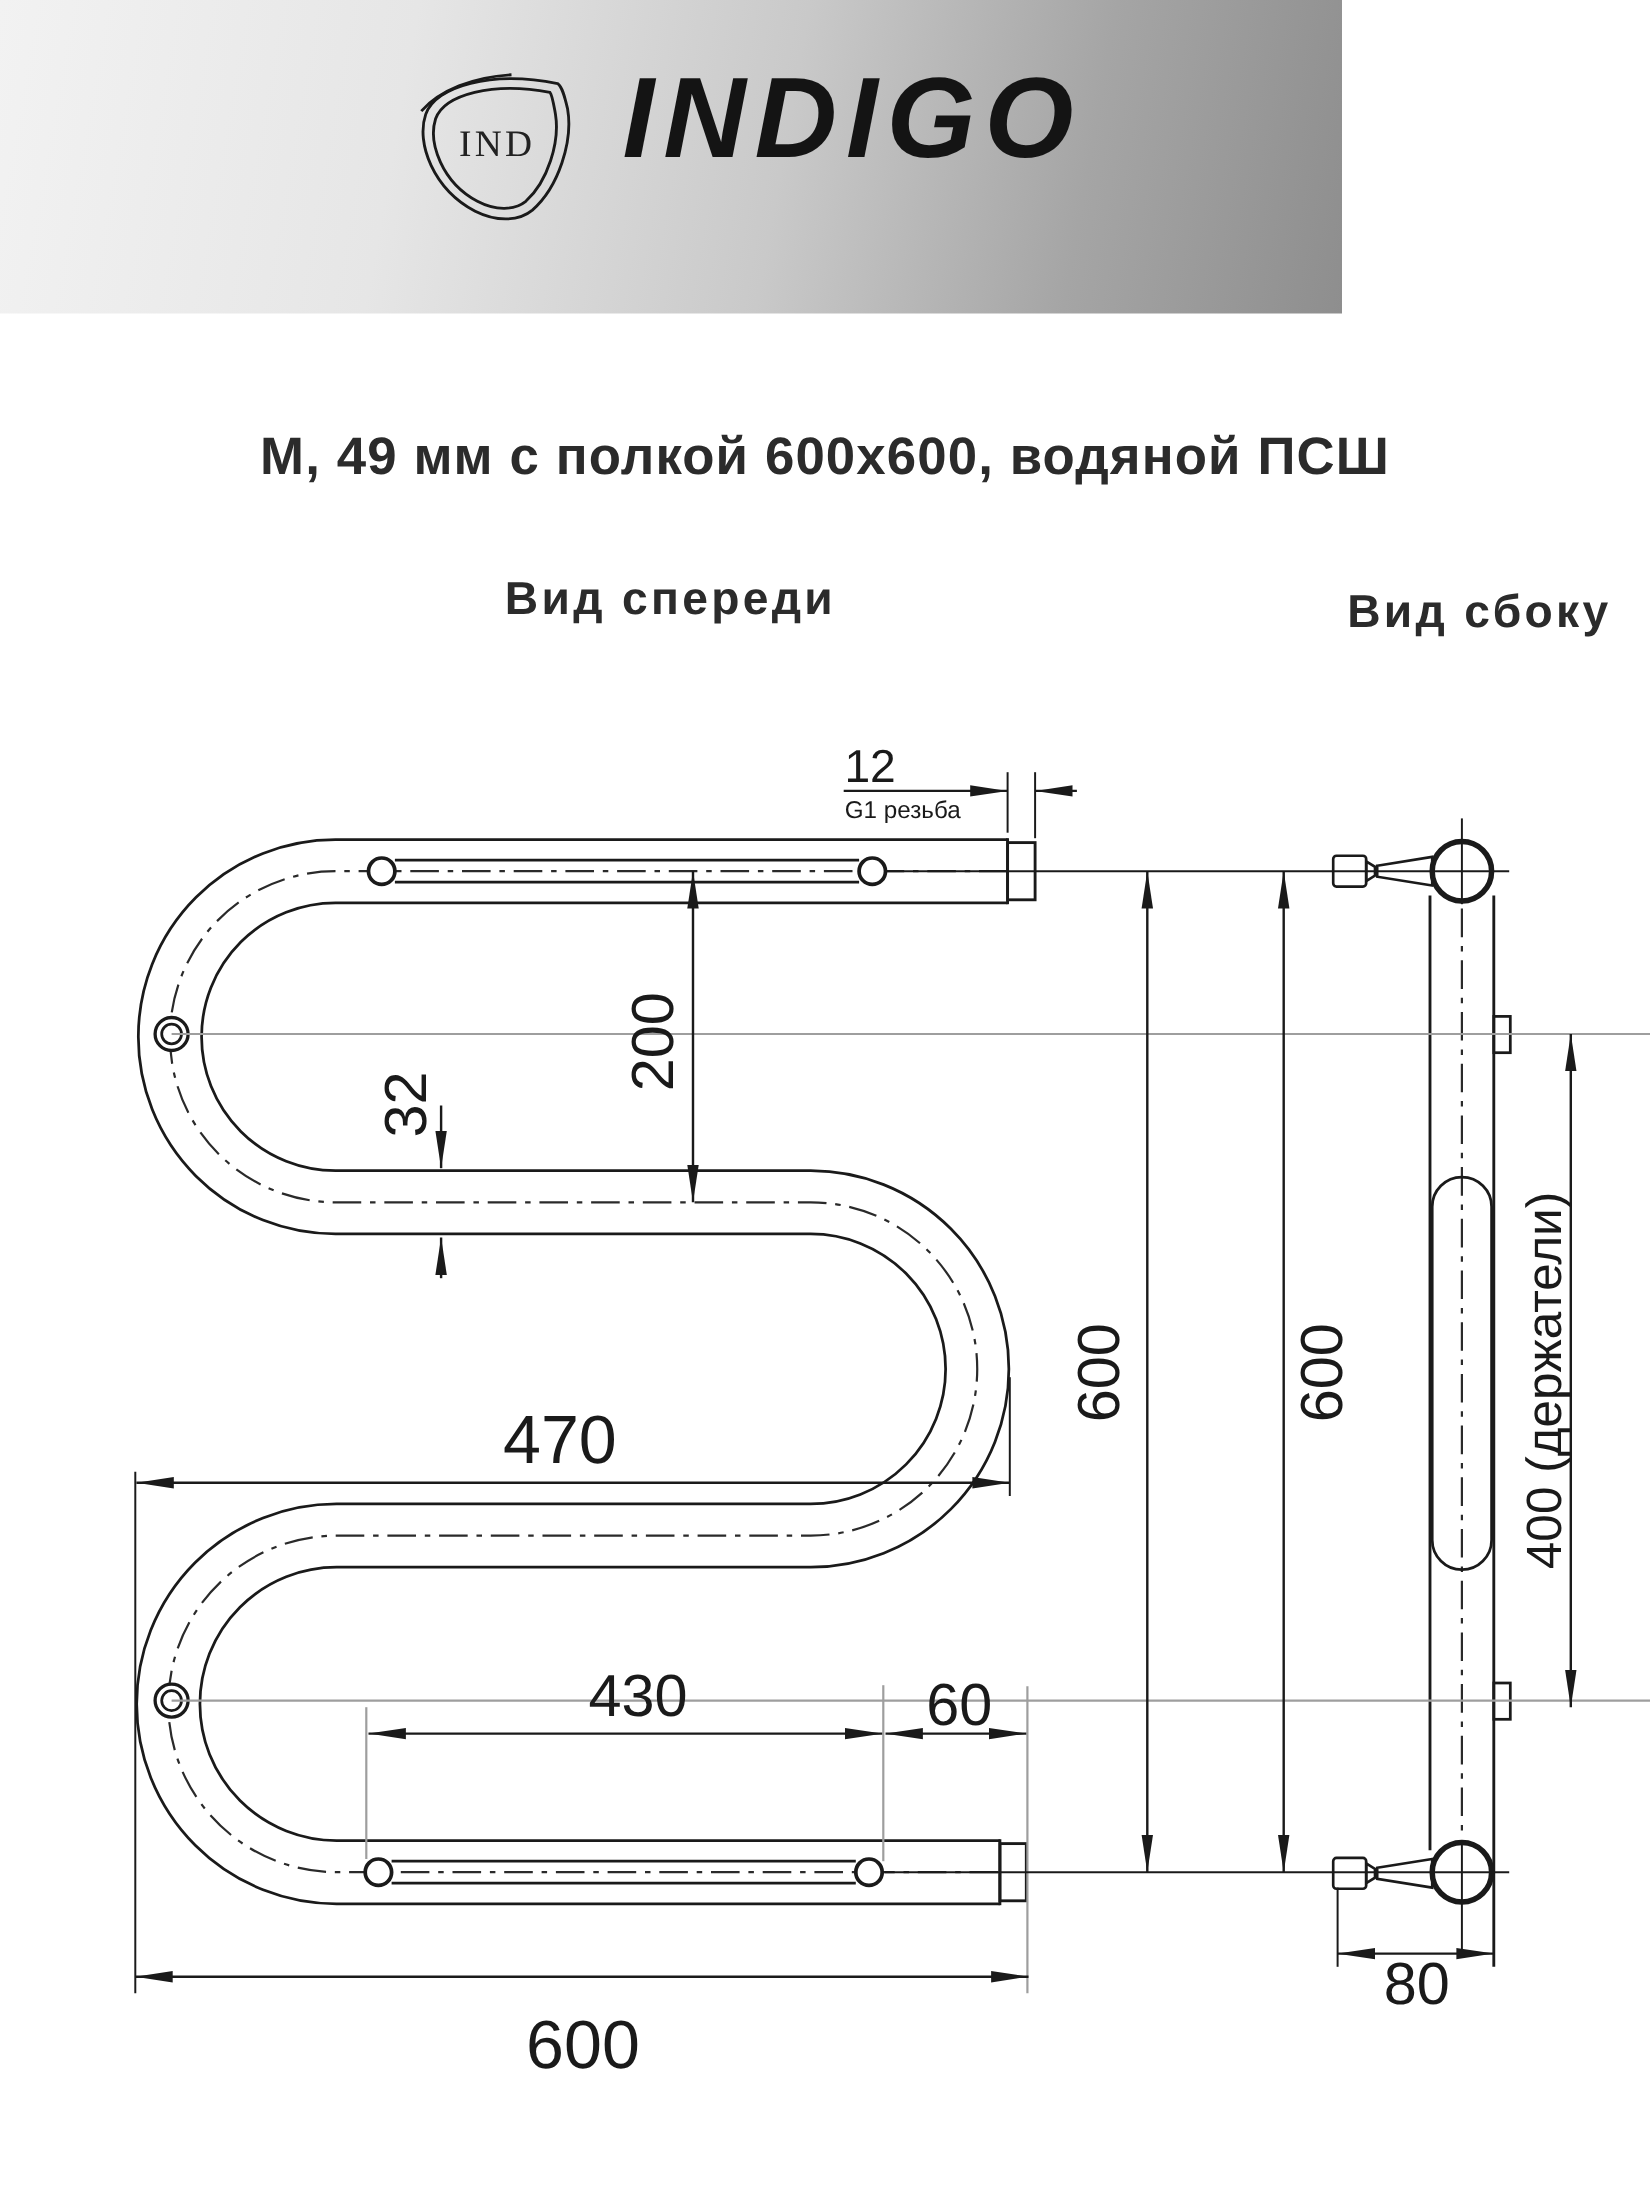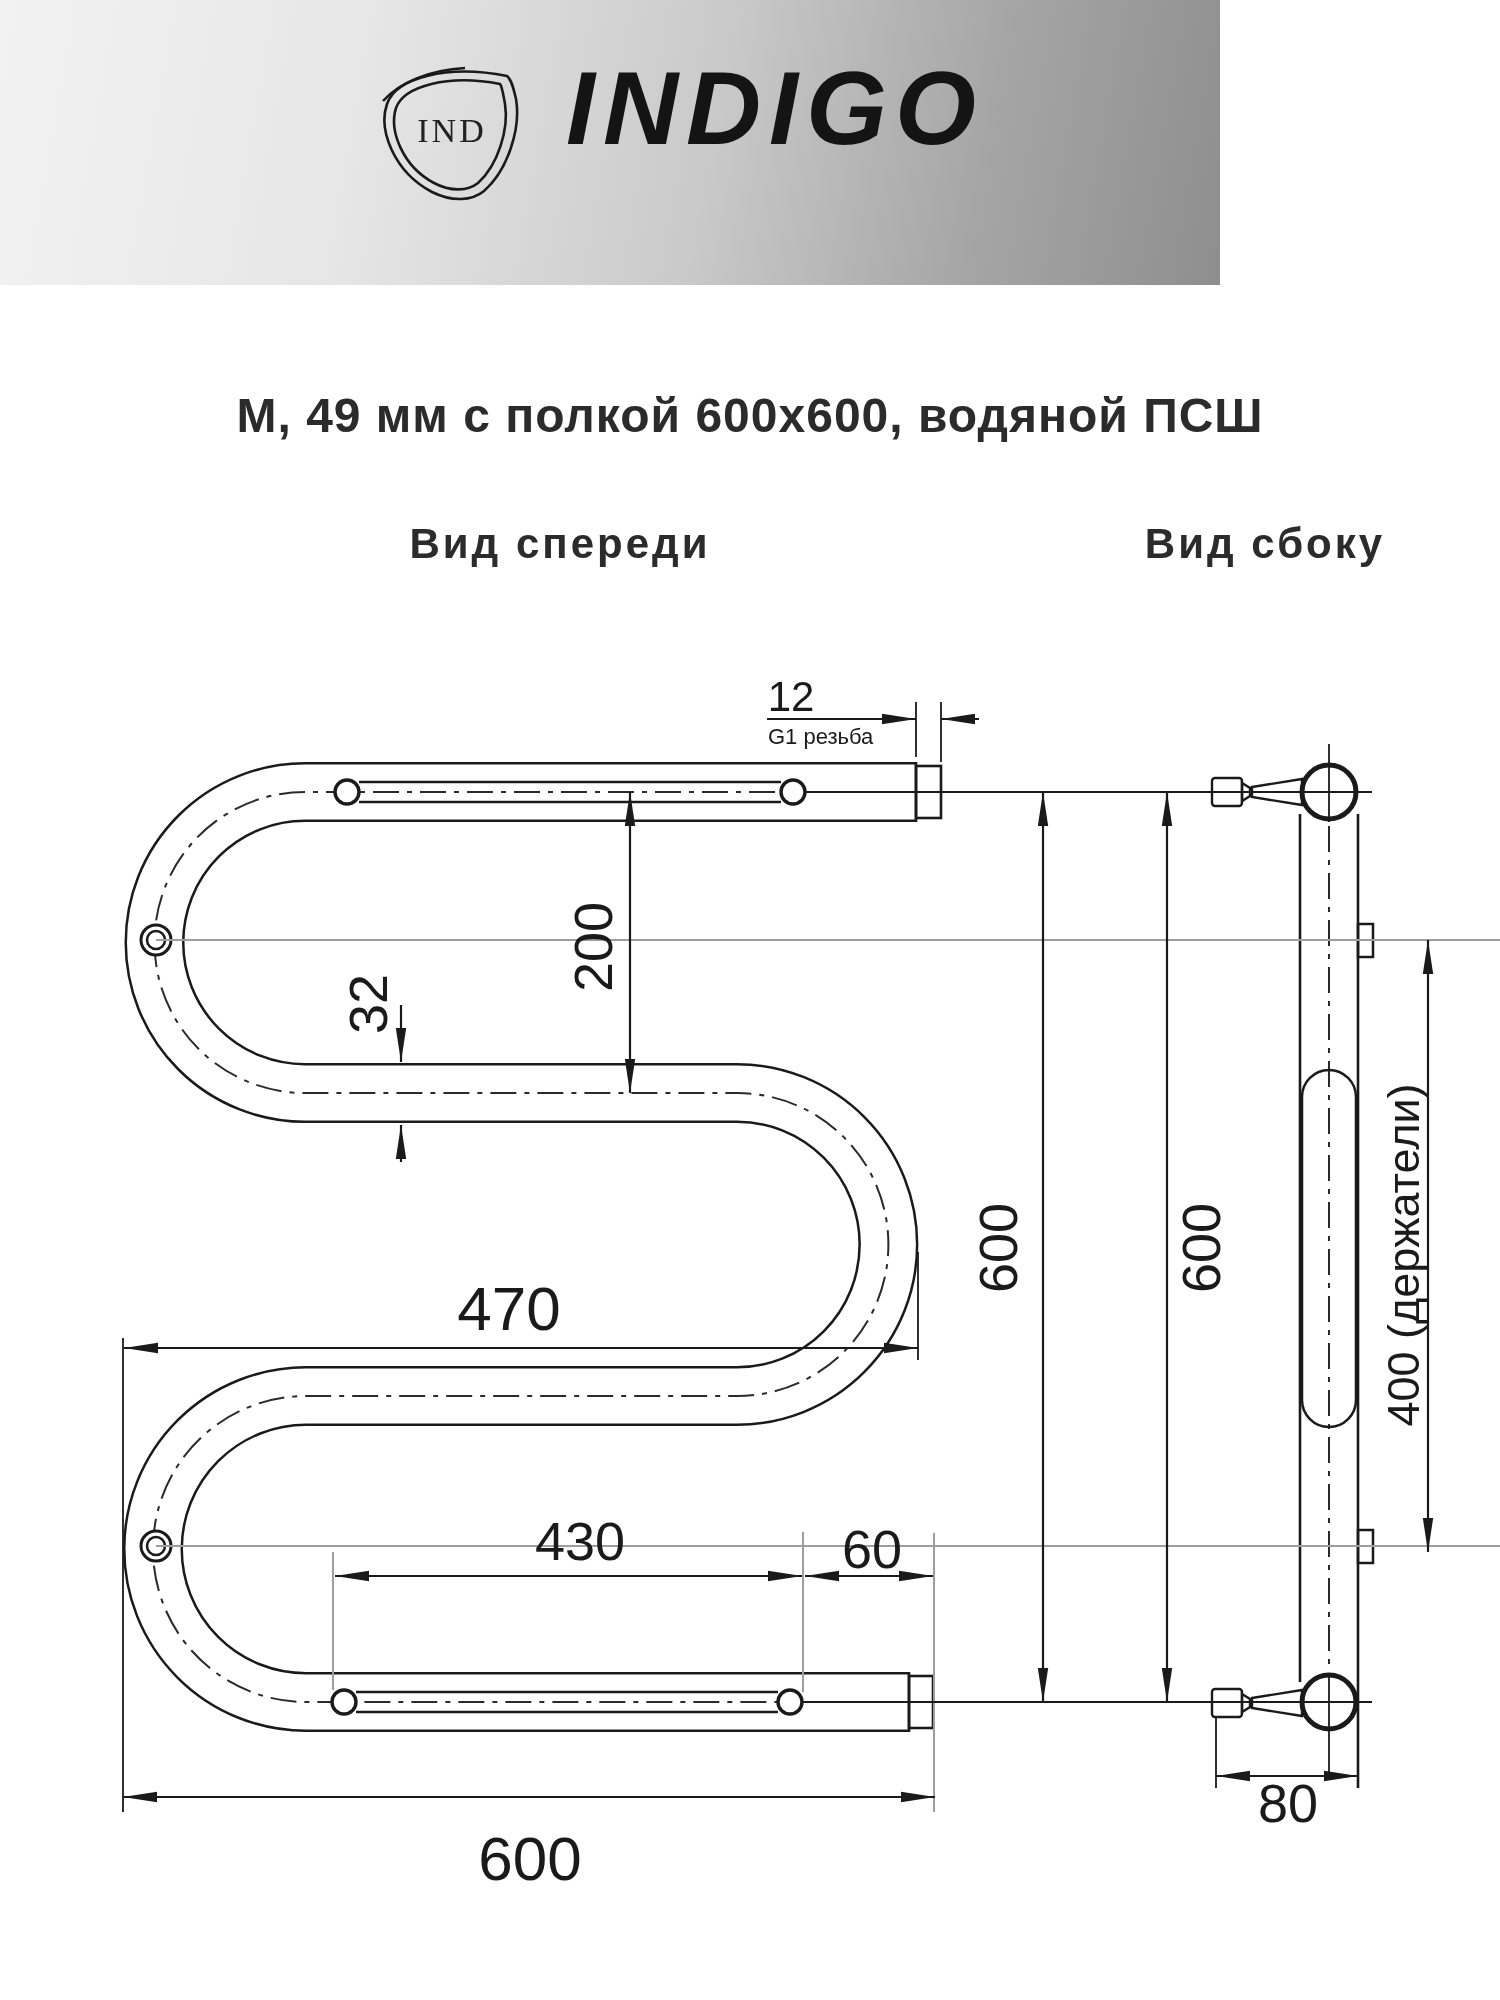--- a/index.html
+++ b/index.html
@@ -18,25 +18,25 @@
   }
   .brand-tagline{
     position:absolute;left:572px;top:170px;font-size:25px;color:#1c1c1c;
     letter-spacing:2px;white-space:nowrap;
   }
   .page-title{
     position:absolute;left:0;top:388px;width:1500px;text-align:center;
     font-size:48px;font-weight:bold;color:#2b2b2b;letter-spacing:1px;white-space:nowrap;
   }
   .view-label{
-    position:absolute;top:520px;width:400px;text-align:center;
+    position:absolute;top:520px;width:400px;text-align:right;
     font-size:42px;font-weight:bold;color:#2b2b2b;letter-spacing:3px;white-space:nowrap;
   }
   .view-label.front{left:360px;}
-  .view-label.side{left:1065px;}
+  .view-label.side{left:1065px;margin-top:12px;}
   .drawing{position:absolute;left:0;top:0;}
   svg text{font-family:"Liberation Sans", sans-serif;fill:#1a1a1a;}
   .dim-num{font-size:54px;}
   .dim-num-big{font-size:62px;}
   .dim-num-small{font-size:42px;}
   .dim-note{font-size:22px;}
   .dim-holders{font-size:45px;}
   .emblem-mono{font-family:"Liberation Serif", serif;font-size:34px;letter-spacing:3px;fill:#222;}
 </style>
 </head>

